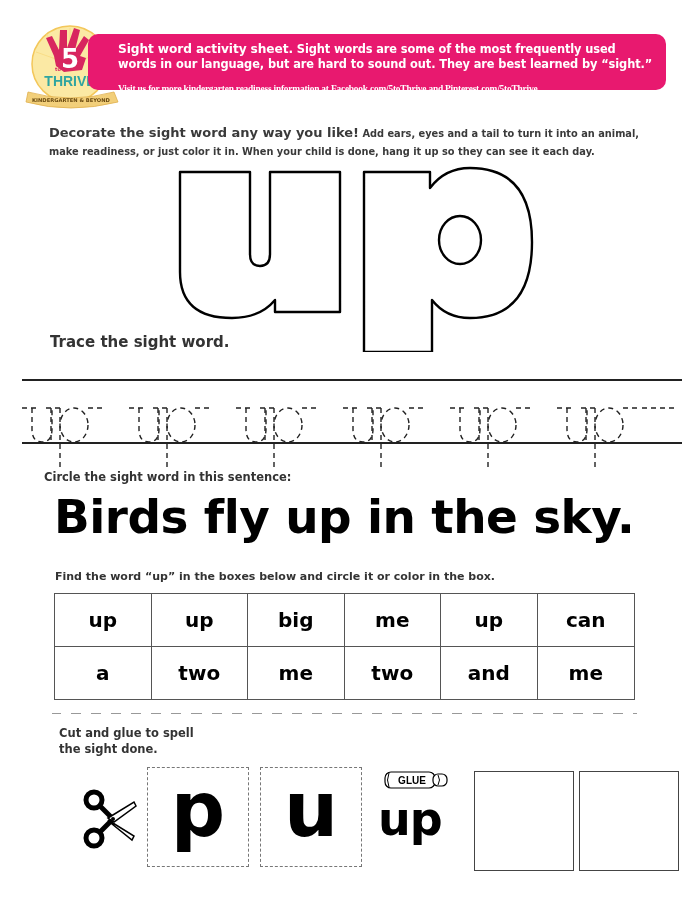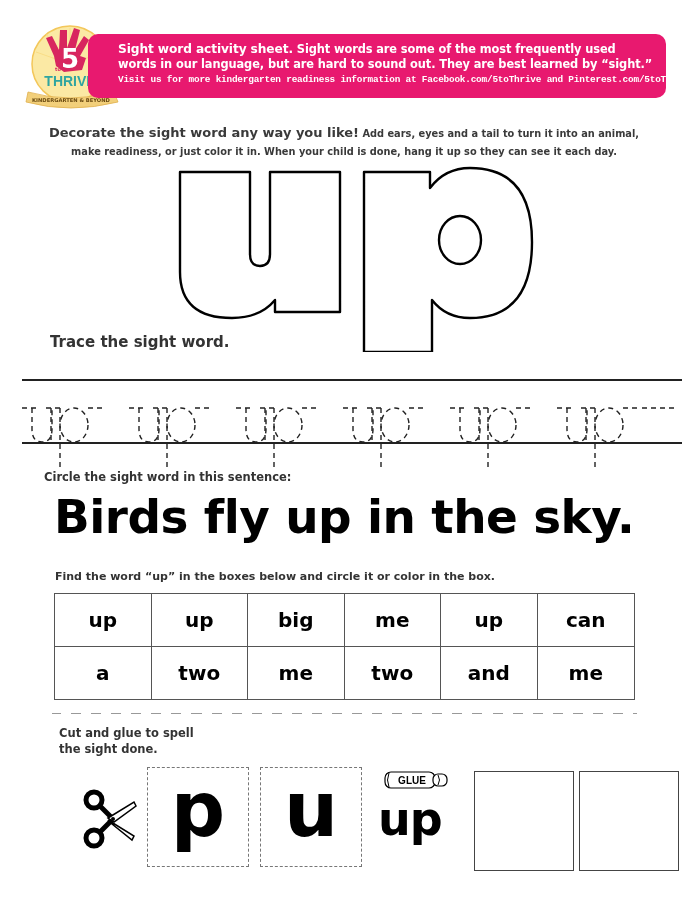--- a/index.html
+++ b/index.html
@@ -1,33 +1,33 @@
 <!DOCTYPE html>
 <html><head>
   <meta charset="utf-8">
   <style>
     * { box-sizing: border-box; margin: 0; padding: 0; }
     html, body { width: 700px; height: 906px; background: #ffffff; overflow: hidden; }
     body { position: relative; font-family: "DejaVu Sans", sans-serif; color: #000; }
 
     
     .banner {
-      position: absolute; left: 88px; top: 34px; width: 578px; height: 64px;
+      position: absolute; left: 88px; top: 34px; width: 578px; height: 56px;
       background: #e8196f; border-radius: 10px;
       padding: 8px 10px 0 30px; color: #fff;
     }
     .banner-line { font-weight: bold; font-size: 11.4px; line-height: 15px; white-space: nowrap; letter-spacing: -0.1px; }
     .banner-line .title { font-size: 12.2px; }
-    .banner-visit { font-family: Liberation Mono, monospace; font-weight: bold; font-size: 9.4px; margin-top: 2px; letter-spacing: -0.2px; white-space: nowrap; }
+    .banner-visit { font-family: Liberation Serif, serif; font-weight: bold; font-size: 9.4px; margin-top: 12px; letter-spacing: -0.2px; white-space: nowrap; }
 
     .logo { position: absolute; left: 24px; top: 22px; width: 96px; height: 90px; }
 
     
     .label { position: absolute; font-weight: bold; color: #333; white-space: nowrap; }
-    .label-decorate { left: 49px; top: 124px; font-size: 11px; line-height: 18px; color: #3a3a3a; text-align: center; }
+    .label-decorate { left: 49px; top: 124px; font-size: 11px; line-height: 18px; color: #3a3a3a; }
     .label-decorate .lead { font-size: 13px; }
     .label-decorate .rest { font-size: 9.8px; }
     .label-trace { left: 50px; top: 333px; font-size: 15px; }
     .label-circle { left: 44px; top: 470px; font-size: 11.5px; text-align: right; }
     .label-find { left: 55px; top: 570px; font-size: 11px; }
     .label-cut { left: 59px; top: 725px; font-size: 11.5px; line-height: 16px; }
 
     
     .big-outline { position: absolute; left: 170px; top: 162px; width: 380px; height: 190px; }
 

